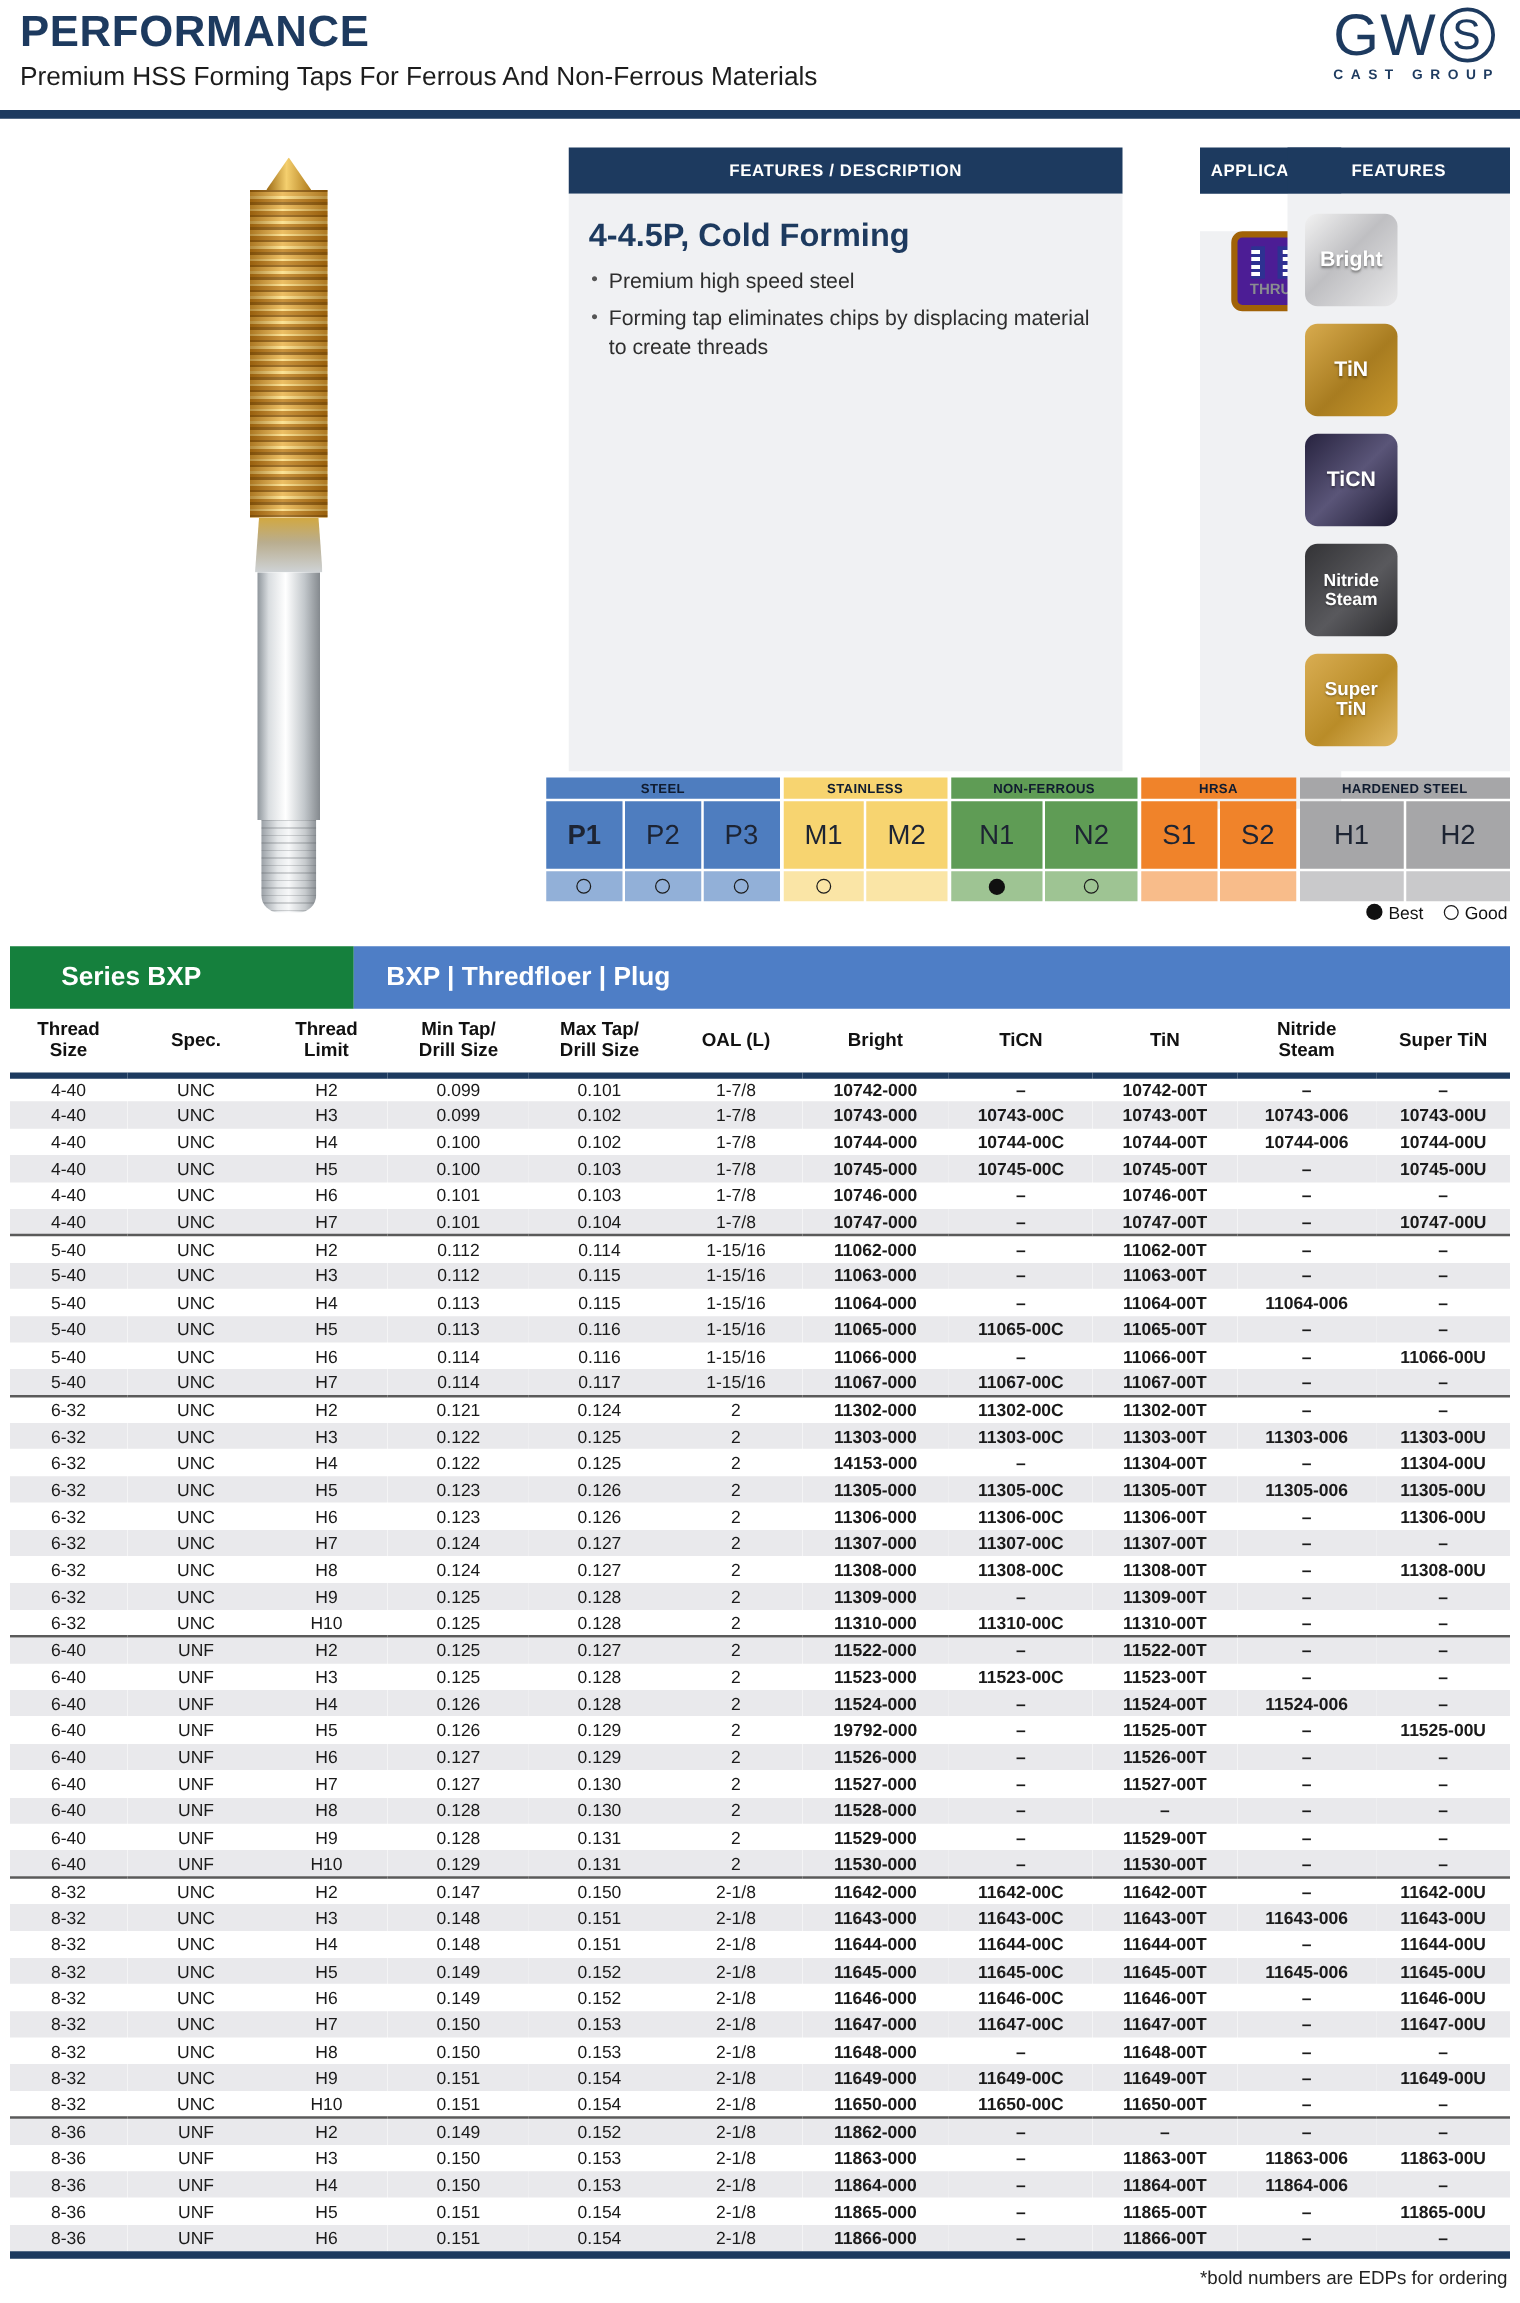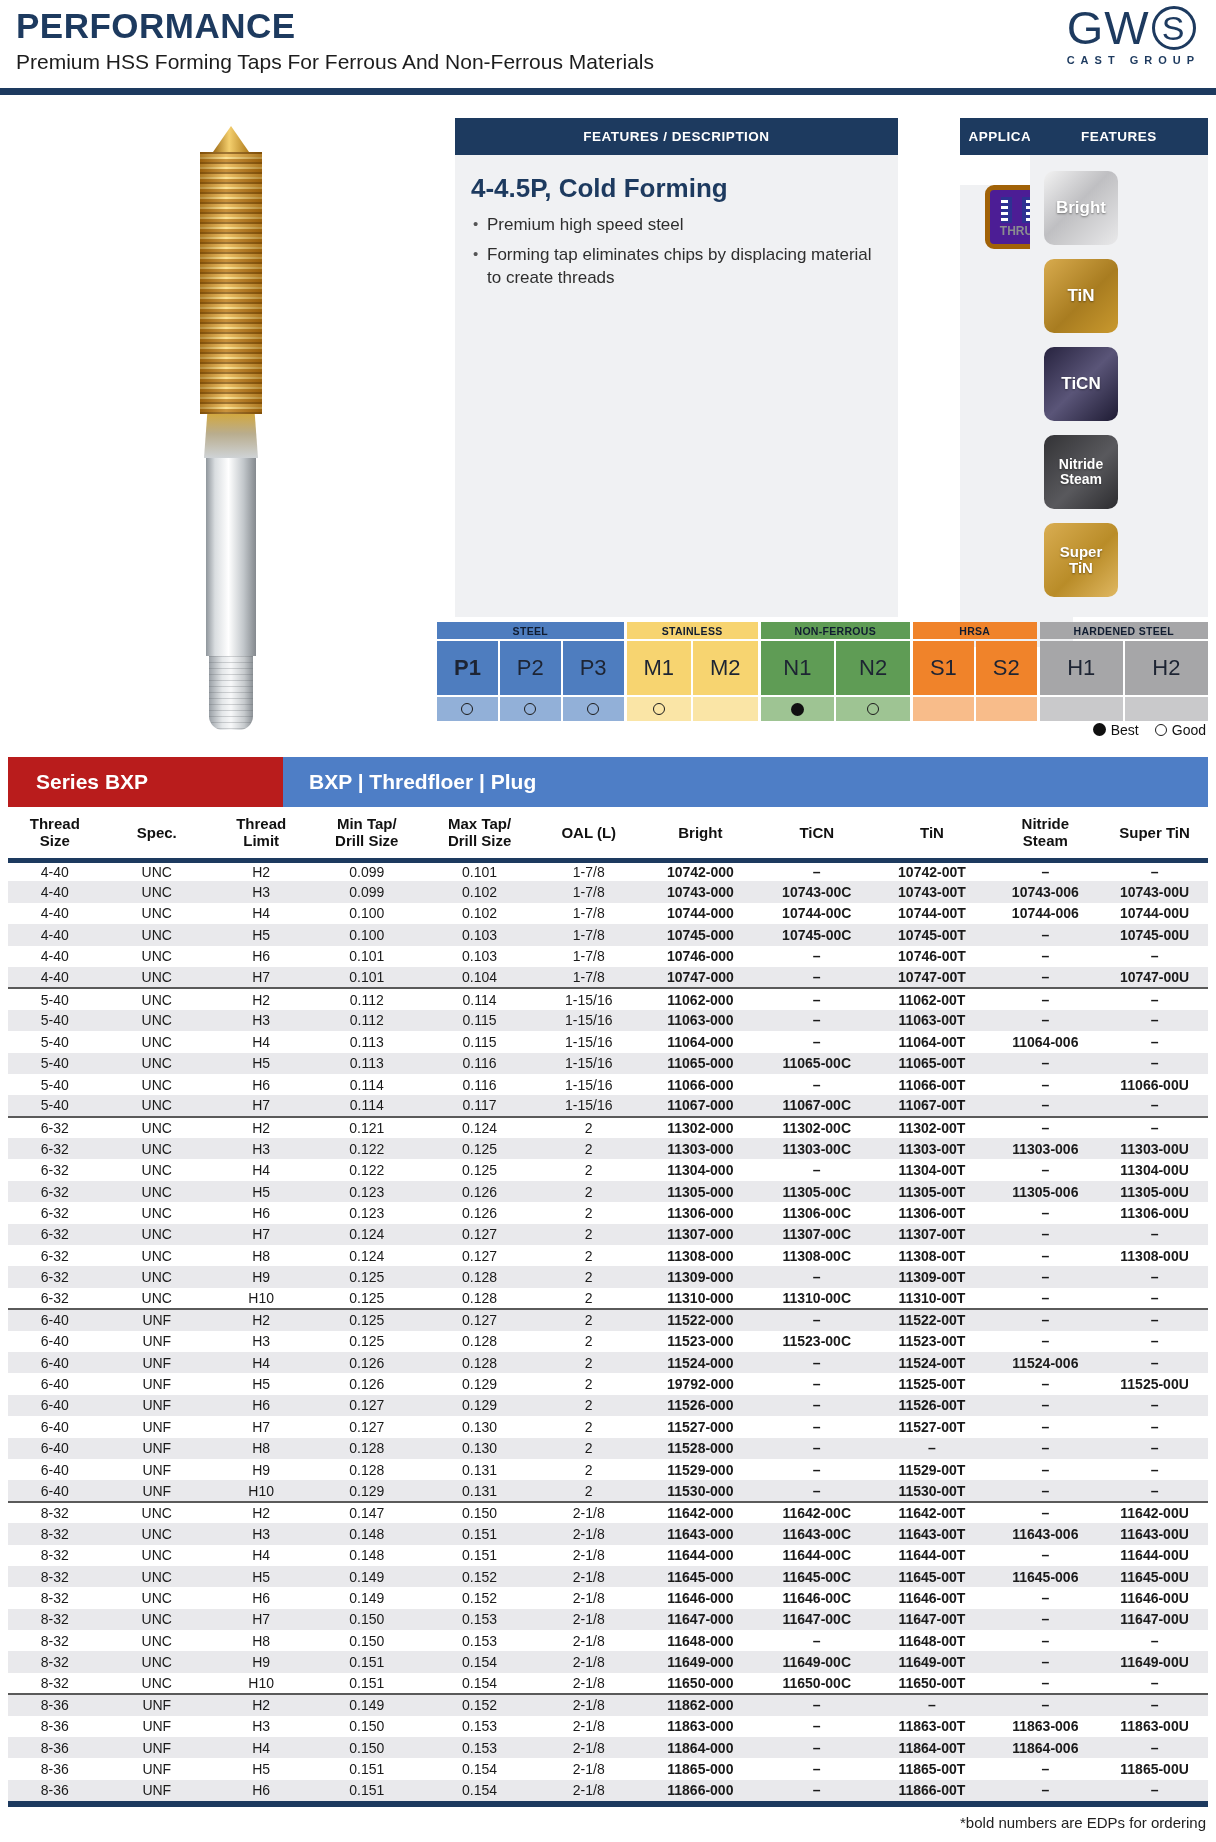--- a/index.html
+++ b/index.html
@@ -69,21 +69,21 @@
   .mat-cells, .mat-dots { display:flex; gap:2px; margin-top:2px; }
   .mat-cell { height:54px; display:flex; align-items:center; justify-content:center; font-size:22px; color:#1d2433; }
   .mat-dot { height:24px; display:flex; align-items:center; justify-content:center; }
   .dot-good { width:12px; height:12px; border:1.6px solid #1c1c1c; border-radius:50%; }
   .dot-best { width:13px; height:13px; background:#101010; border-radius:50%; }
   .chart-legend { position:absolute; top:722px; right:10px; font-size:14px; color:#111; display:flex; gap:16px; align-items:center; }
   .chart-legend .sym { display:inline-block; margin-right:5px; vertical-align:-1px; }
 
   
   .series-bar { position:absolute; left:8px; top:757px; width:1200px; height:50px; display:flex; }
-  .series-left { width:275px; background:#b91c1c; color:#fff; font-size:21px; font-weight:700; display:flex; align-items:center; padding-left:28px; }
+  .series-left { width:275px; background:#15803d; color:#fff; font-size:21px; font-weight:700; display:flex; align-items:center; padding-left:41px; }
   .series-right { flex:1; background:#4e7ec6; color:#fff; font-size:21px; font-weight:700; display:flex; align-items:center; padding-left:26px; }
 
   
   .tap-table { position:absolute; left:8px; top:807px; width:1200px; border-collapse:collapse; table-layout:fixed; }
   .tap-table th { font-size:15px; font-weight:700; color:#111; text-align:center; vertical-align:middle; height:53px; line-height:1.15; border-bottom:5px solid #1d3a5f; }
   .tap-table td { font-size:14px; color:#1a1a1a; text-align:center; height:21.4px; padding:0 2px; white-space:nowrap; overflow:hidden; }
   .tap-table tr.alt { background:#e9e9ec; }
   .tap-table tr.group-end td { border-bottom:2px solid #5a5a5a; }
   .tap-table td.edp { font-weight:700; }
   .table-bottom-rule { position:absolute; left:8px; top:1801px; width:1200px; height:6px; background:#1d3a5f; }
@@ -483,21 +483,21 @@
           <td class="edp">11303-006</td>
           <td class="edp">11303-00U</td>
         </tr>
         <tr>
           <td class="num">6-32</td>
           <td class="num">UNC</td>
           <td class="num">H4</td>
           <td class="num">0.122</td>
           <td class="num">0.125</td>
           <td class="num">2</td>
-          <td class="edp">11304-000</td>
+          <td class="edp">14153-000</td>
           <td class="edp">–</td>
           <td class="edp">11304-00T</td>
           <td class="edp">–</td>
           <td class="edp">11304-00U</td>
         </tr>
         <tr class="alt">
           <td class="num">6-32</td>
           <td class="num">UNC</td>
           <td class="num">H5</td>
           <td class="num">0.123</td>

